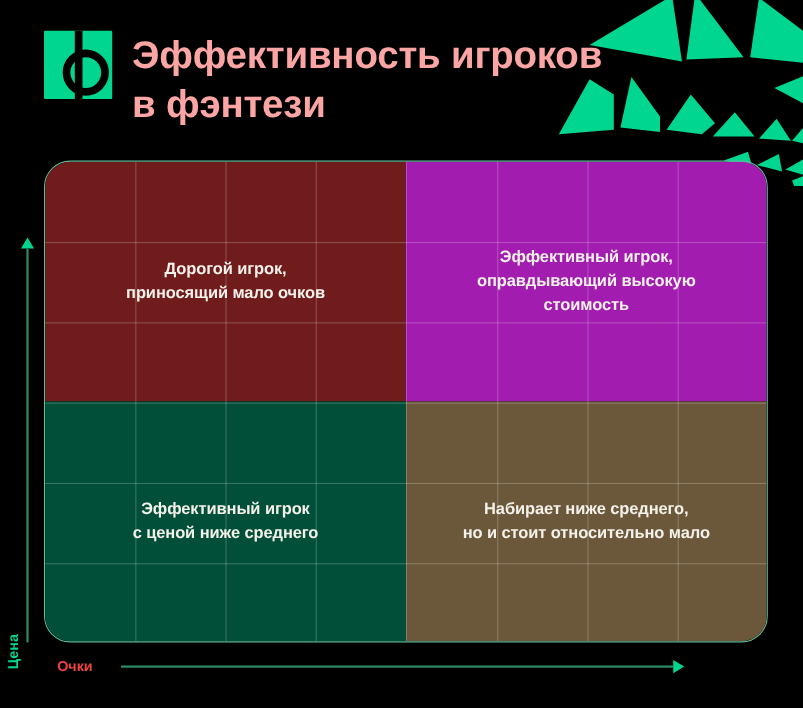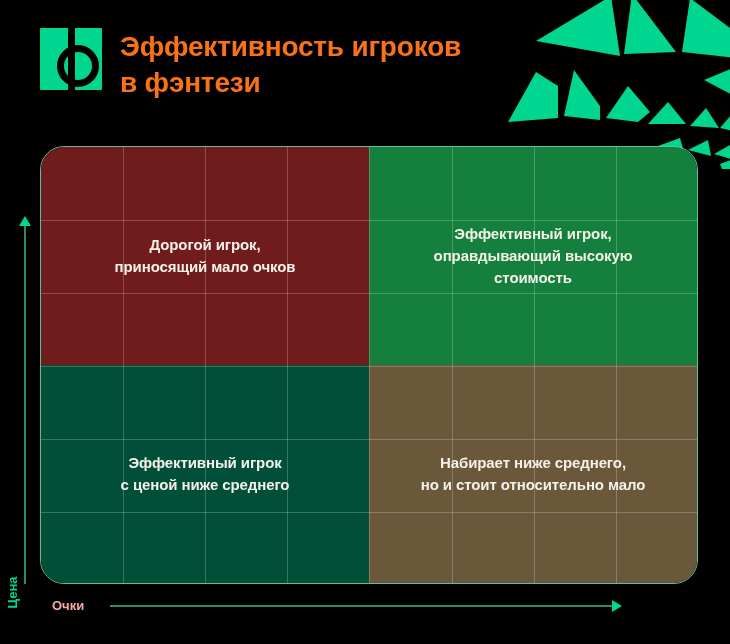--- a/index.html
+++ b/index.html
@@ -65,22 +65,22 @@
     top: 50%;
     width: 28px;
     height: 28px;
     margin-left: -14px;
     margin-top: -14px;
     border: 7px solid #000000;
     border-radius: 50%;
     box-sizing: content-box;
   }
   #title {
-    color: #f97316;
-    font-size: 28px;
+    color: #fca5a5;
+    font-size: 35px;
     font-weight: bold;
     line-height: 1.27;
     letter-spacing: -0.2px;
     white-space: pre-line;
     margin: 0;
     padding-top: 1px;
   }
 
   
   #matrix-wrap {
@@ -178,21 +178,21 @@
     position: absolute;
     left: 52px;
     top: 596px;
     width: 570px;
     height: 22px;
   }
   #x-label {
     position: absolute;
     left: 0;
     top: 2px;
-    color: #fca5a5;
+    color: #ef4444;
     font-size: 13px;
     font-weight: bold;
     white-space: nowrap;
   }
   #x-axis .line {
     position: absolute;
     left: 58px;
     right: 10px;
     top: 9px;
     height: 2px;
@@ -251,21 +251,21 @@
   <div id="y-label">Цена</div>
 
   <div id="matrix-wrap">
     <div id="matrix">
 
       <div class="quad" style="background:#701C1C;">
         <div class="qtext">Дорогой игрок,
 приносящий мало очков</div>
       </div>
 
-      <div class="quad" style="background:#15803d;align-items:center;">
+      <div class="quad" style="background:#a21caf;align-items:center;">
         <div class="qtext">Эффективный игрок,
 оправдывающий высокую
 стоимость</div>
       </div>
 
       <div class="quad" style="background:#014F39;">
         <div class="qtext">Эффективный игрок
 с ценой ниже среднего</div>
       </div>
 

